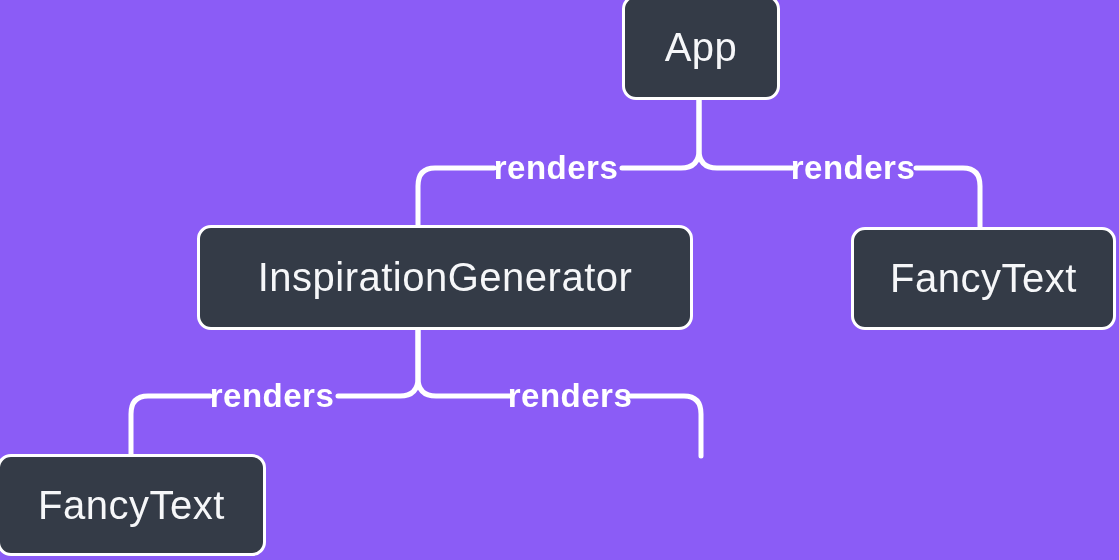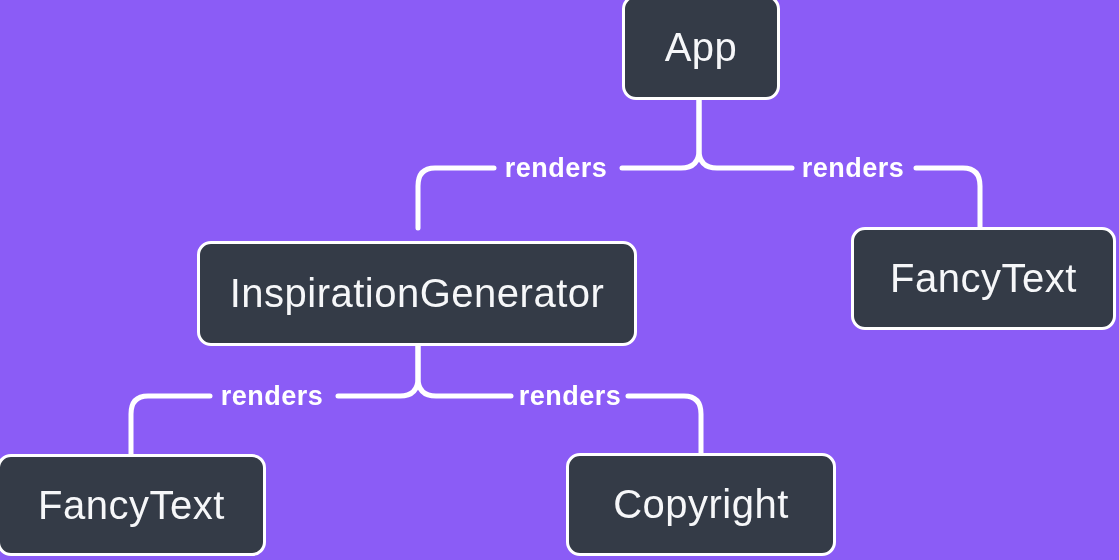--- a/index.html
+++ b/index.html
@@ -38,29 +38,29 @@
     display: flex;
     align-items: center;
     justify-content: center;
     color: #f6f7f9;
     font-size: 40px;
     font-weight: 400;
     letter-spacing: 0.5px;
     white-space: nowrap;
   }
   .node-app        { left: 622px; top: -5px;  width: 158px; height: 105px; }
-  .node-insp       { left: 197px; top: 241px; width: 440px; height: 105px; }
+  .node-insp       { left: 197px; top: 225px; width: 496px; height: 105px; }
   .node-fancy-r    { left: 851px; top: 227px; width: 265px; height: 103px; }
   .node-fancy-l    { left: -3px;  top: 454px; width: 269px; height: 102px; }
   .node-copyright  { left: 566px; top: 453px; width: 270px; height: 103px; }
   .edge-label {
     position: absolute;
     transform: translate(-50%, -50%);
     color: #ffffff;
-    font-size: 27px;
+    font-size: 33px;
     font-weight: 700;
     letter-spacing: 0.5px;
     white-space: nowrap;
   }
   .edge-label-1 { left: 556px; top: 168px; }
   .edge-label-2 { left: 853px; top: 168px; }
   .edge-label-3 { left: 272px; top: 396px; }
   .edge-label-4 { left: 570px; top: 396px; }
 </style>
 </head>
@@ -100,23 +100,20 @@
   </div>
 
   <div class="node node-fancy-r">
     <span>FancyText</span>
   </div>
 
   <div class="node node-fancy-l">
     <span>FancyText</span>
   </div>
 
-  <div class="node node-copyright">
-    <span>Copyright</span>
-  </div>
 
   <div class="edge-label edge-label-1">renders</div>
 
   <div class="edge-label edge-label-2">renders</div>
 
   <div class="edge-label edge-label-3">renders</div>
 
   <div class="edge-label edge-label-4">renders</div>
 
 </div>

